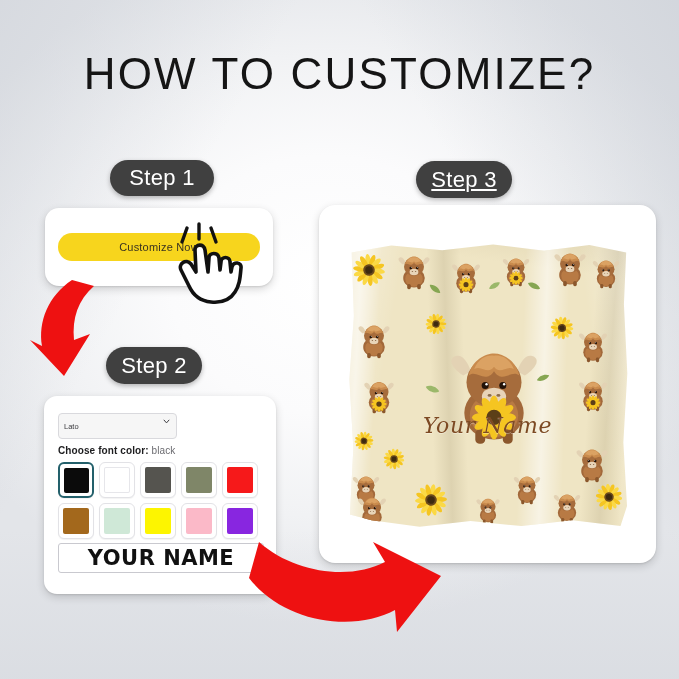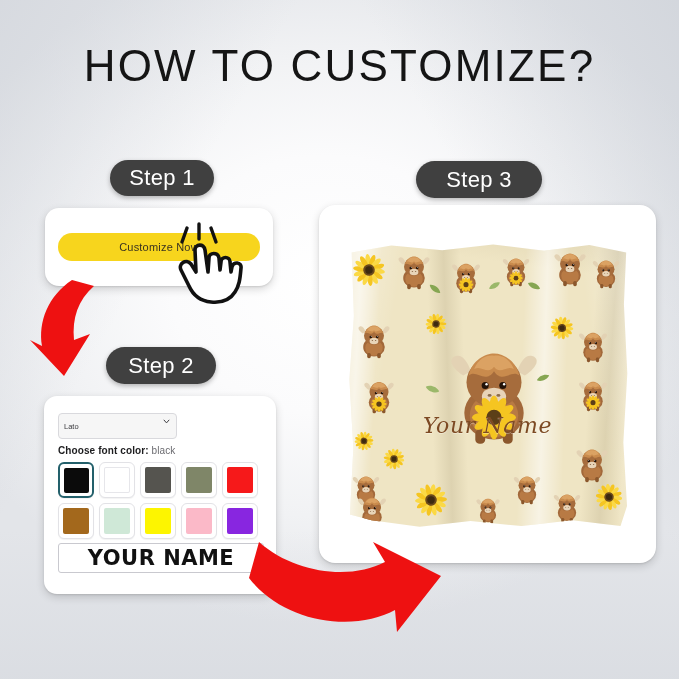--- a/index.html
+++ b/index.html
@@ -16,21 +16,21 @@
     position:absolute; inset:0;
     background:
       linear-gradient(120deg, rgba(205,209,216,.55) 0%, rgba(255,255,255,0) 28%),
       linear-gradient(240deg, rgba(198,203,211,.55) 0%, rgba(255,255,255,0) 30%),
       linear-gradient(0deg,  rgba(206,210,217,.40) 0%, rgba(255,255,255,0) 22%);
     pointer-events:none;
   }
 
   
   .title{
-    position:absolute; top:40px; left:0; width:679px;
+    position:absolute; top:48px; left:0; width:679px;
     text-align:center;
     font-size:44px; line-height:52px;
     font-weight:400;
     letter-spacing:2.2px;
     color:#151515;
     white-space:nowrap;
   }
 
   
   .pill{
@@ -40,22 +40,22 @@
     border-radius:22px;
     font-size:22px;
     line-height:22px;
     font-weight:400;
     letter-spacing:.3px;
     display:flex; align-items:center; justify-content:center;
     box-shadow:0 2px 5px rgba(0,0,0,.28);
     z-index:6;
   }
   #pill-1{ left:110px; top:160px; width:104px; height:36px; }
-  #pill-2{ left:106px; top:347px; width:110px; height:37px; }
-  #pill-3{ left:416px; top:161px; width:126px; height:37px; }
+  #pill-2{ left:106px; top:347px; width:96px; height:37px; }
+  #pill-3{ left:416px; top:161px; width:96px; height:37px;text-decoration:underline; }
 
   
   .card{
     position:absolute;
     background:#ffffff;
     border-radius:14px;
     box-shadow:0 3px 9px rgba(0,0,0,.16), 0 1px 2px rgba(0,0,0,.10);
   }
   #card-step1{ left:45px; top:208px; width:228px; height:78px; }
   .cta-btn{

